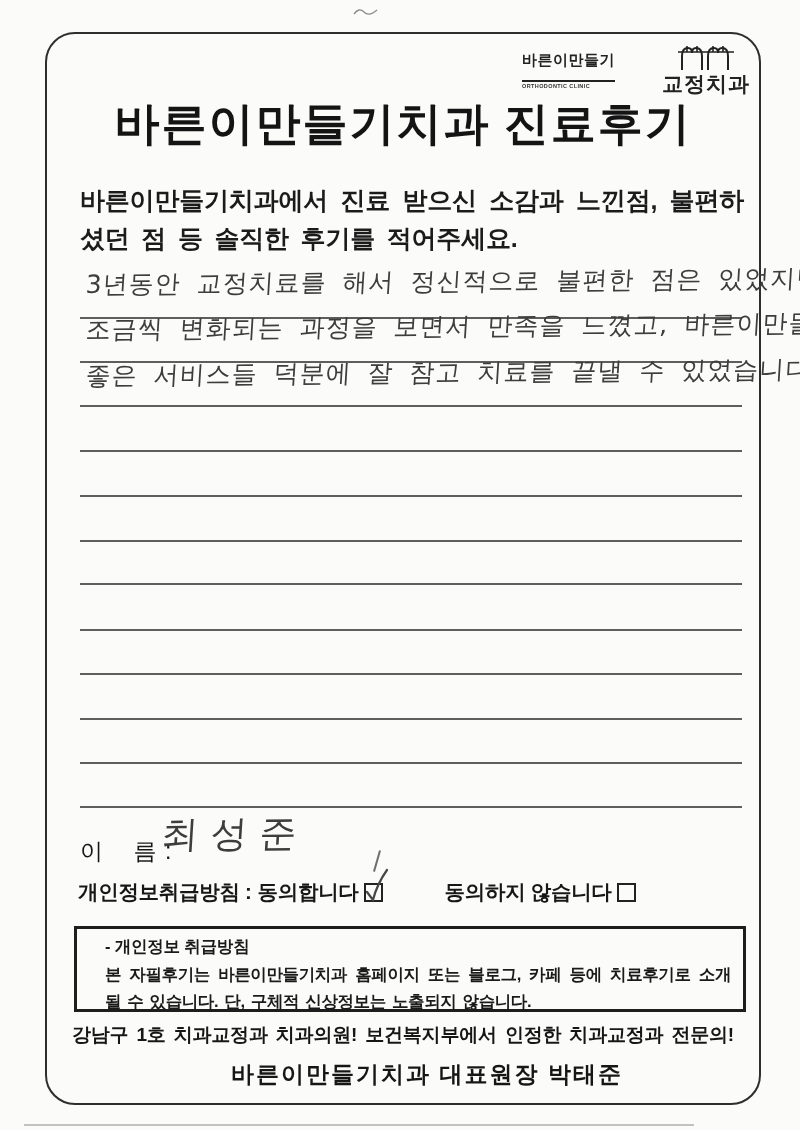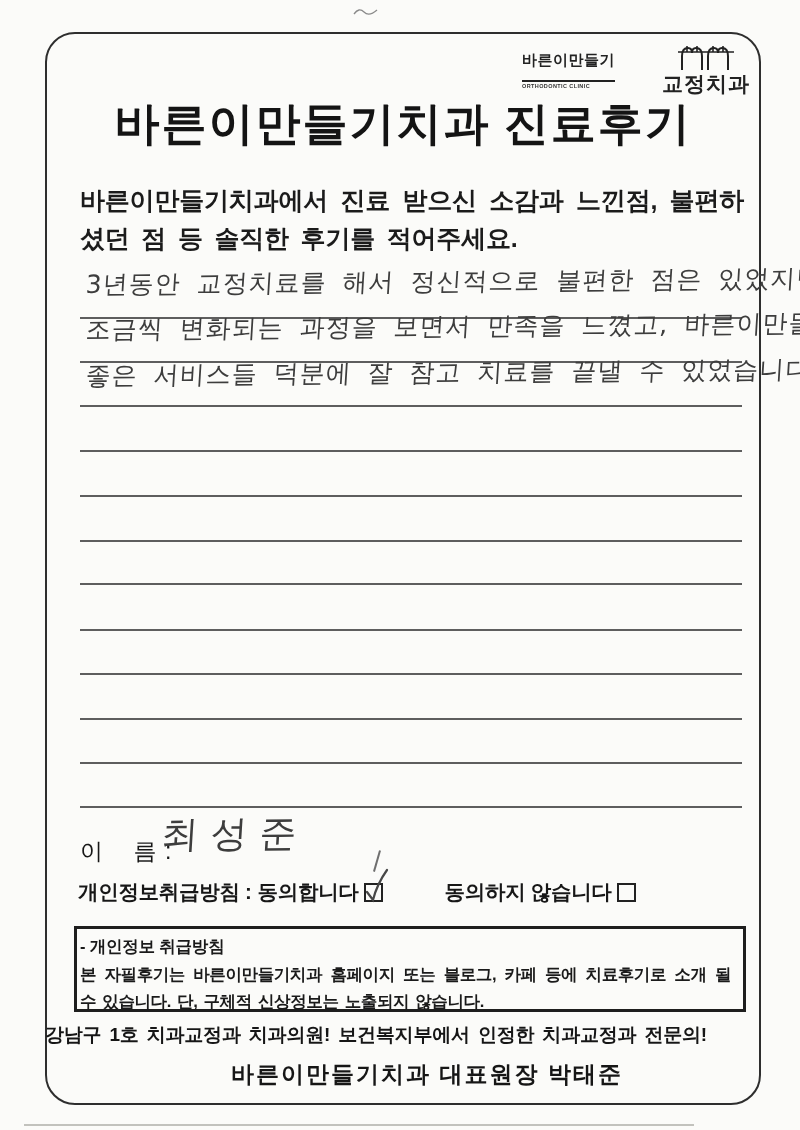--- a/index.html
+++ b/index.html
@@ -88,30 +88,30 @@
   }
   .checkbox .checkmark{
     position:absolute;left:-3px;top:-17px;overflow:visible;
   }
   .consent .disagree-label{margin-left:62px;}
   
   .privacy-box{
     position:absolute;left:74px;top:926px;width:672px;height:86px;
     box-sizing:border-box;
     border:3px solid #1e1e1e;
-    padding:7px 12px 0 3px;
+    padding:7px 12px 0 28px;
   }
   .privacy-title{font-size:16.5px;font-weight:800;color:#1a1a1a;margin-bottom:3px;letter-spacing:-.2px;}
   .privacy-body{
     font-size:16.5px;font-weight:700;line-height:27px;color:#1a1a1a;
     text-align:justify;letter-spacing:-.4px;word-spacing:2px;
   }
   
   .footer-line1{
-    position:absolute;left:45px;top:1022px;width:716px;text-align:left;
+    position:absolute;left:45px;top:1022px;width:716px;text-align:center;
     font-size:19px;font-weight:800;letter-spacing:-.2px;word-spacing:3px;color:#161616;
   }
   .footer-line2{
     position:absolute;left:45px;top:1059px;width:716px;text-align:center;
     font-size:23px;font-weight:800;letter-spacing:2px;color:#161616;padding-left:24px;
   }
   
   .artifact-squiggle{position:absolute;left:352px;top:5px;}
   .artifact-slash{
     position:absolute;left:376px;top:850px;width:1.5px;height:22px;

